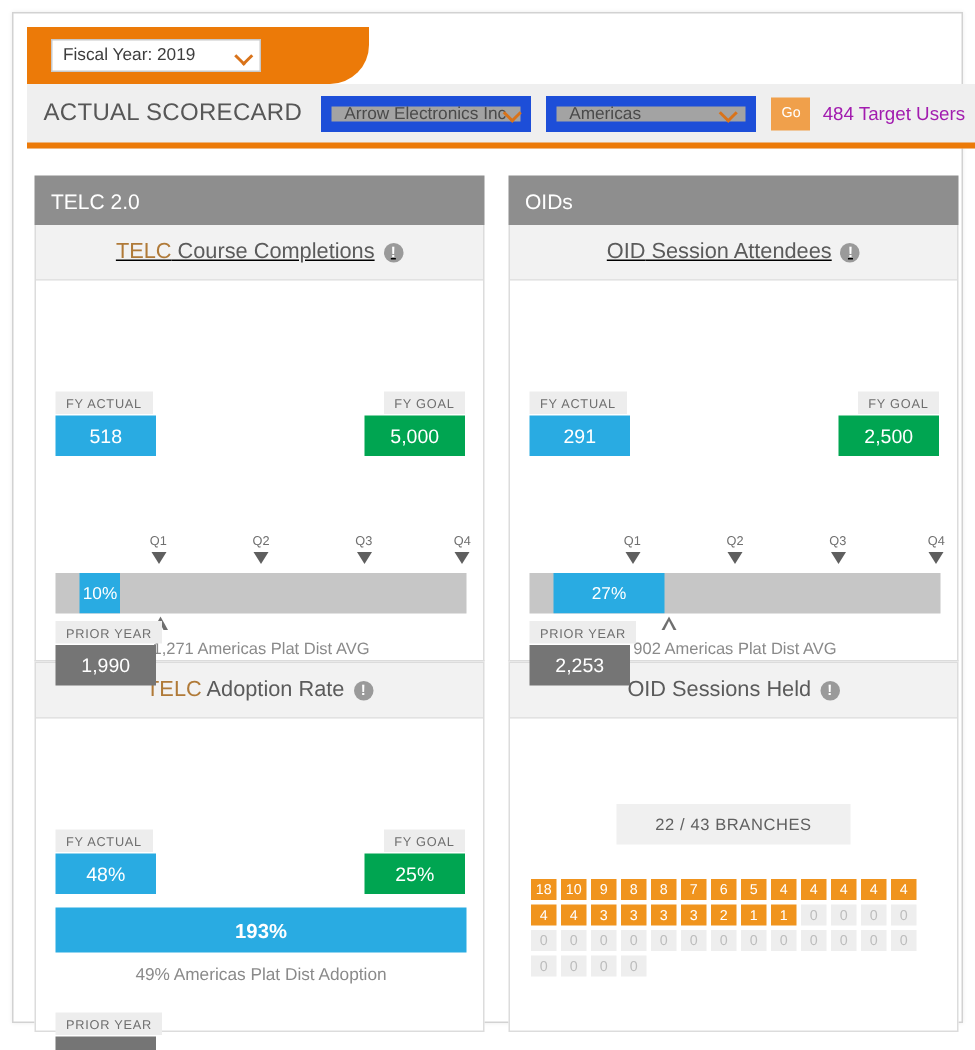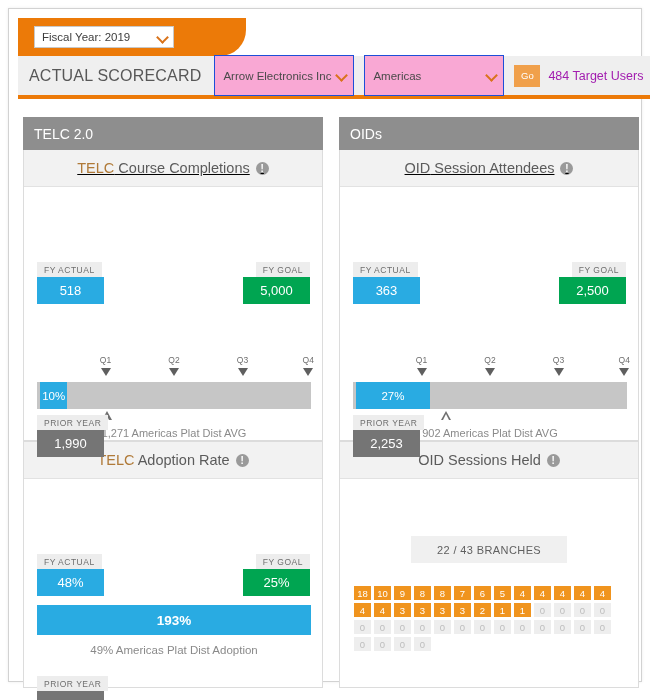--- a/index.html
+++ b/index.html
@@ -92,23 +92,23 @@
     padding-left: 11px;
   }
   .scorecard-title {
     font-size: 16px;
     color: #575757;
     letter-spacing: 0.2px;
     white-space: nowrap;
     margin-right: 13px;
   }
   .tb-select {
-    height: 41px;
-    background: #f9a8d4;
-    border: 1px solid #1d4ed8;
+    height: 24px;
+    background: #a3a3a3;
+    border: 7px solid #1d4ed8;
     box-sizing: border-box;
     display: flex;
     align-items: center;
     padding: 0 5px 0 8px;
     font-size: 11.5px;
     color: #4a4a4a;
     cursor: pointer;
     margin-right: 10px;
   }
   .tb-select .lbl { flex: 1; white-space: nowrap; }
@@ -254,21 +254,21 @@
     border-top: 8px solid #5f5f5f;
   }
   .bar-track {
     position: relative;
     height: 27px;
     background: #c6c6c6;
     overflow: hidden;
   }
   .bar-fill {
     position: absolute;
-    left: 3px; top: 0; bottom: 0;
+    left: 16px; top: 0; bottom: 0;
     background: #29abe2;
     color: #ffffff;
     font-size: 11.5px;
     display: flex;
     align-items: center;
     justify-content: center;
   }
   .avg-marker {
     position: relative;
     height: 16px;
@@ -486,21 +486,21 @@
 
     <div class="card card-1">
       <div class="card-title">
         <span><span>OID</span><span> Session Attendees</span></span>
         <span class="info-icon">!</span>
       </div>
       <div class="card-body">
 
         <div class="chip chip-actual pos-actual">
           <div class="chip-label">FY ACTUAL</div>
-          <div class="chip-value">363</div>
+          <div class="chip-value">291</div>
         </div>
 
         <div class="chip chip-goal pos-goal">
           <div class="chip-label">FY GOAL</div>
           <div class="chip-value">2,500</div>
         </div>
 
         <div class="bar-wrap">
           <div class="qtick-row">
             <div class="qtick" style="left:25%">

